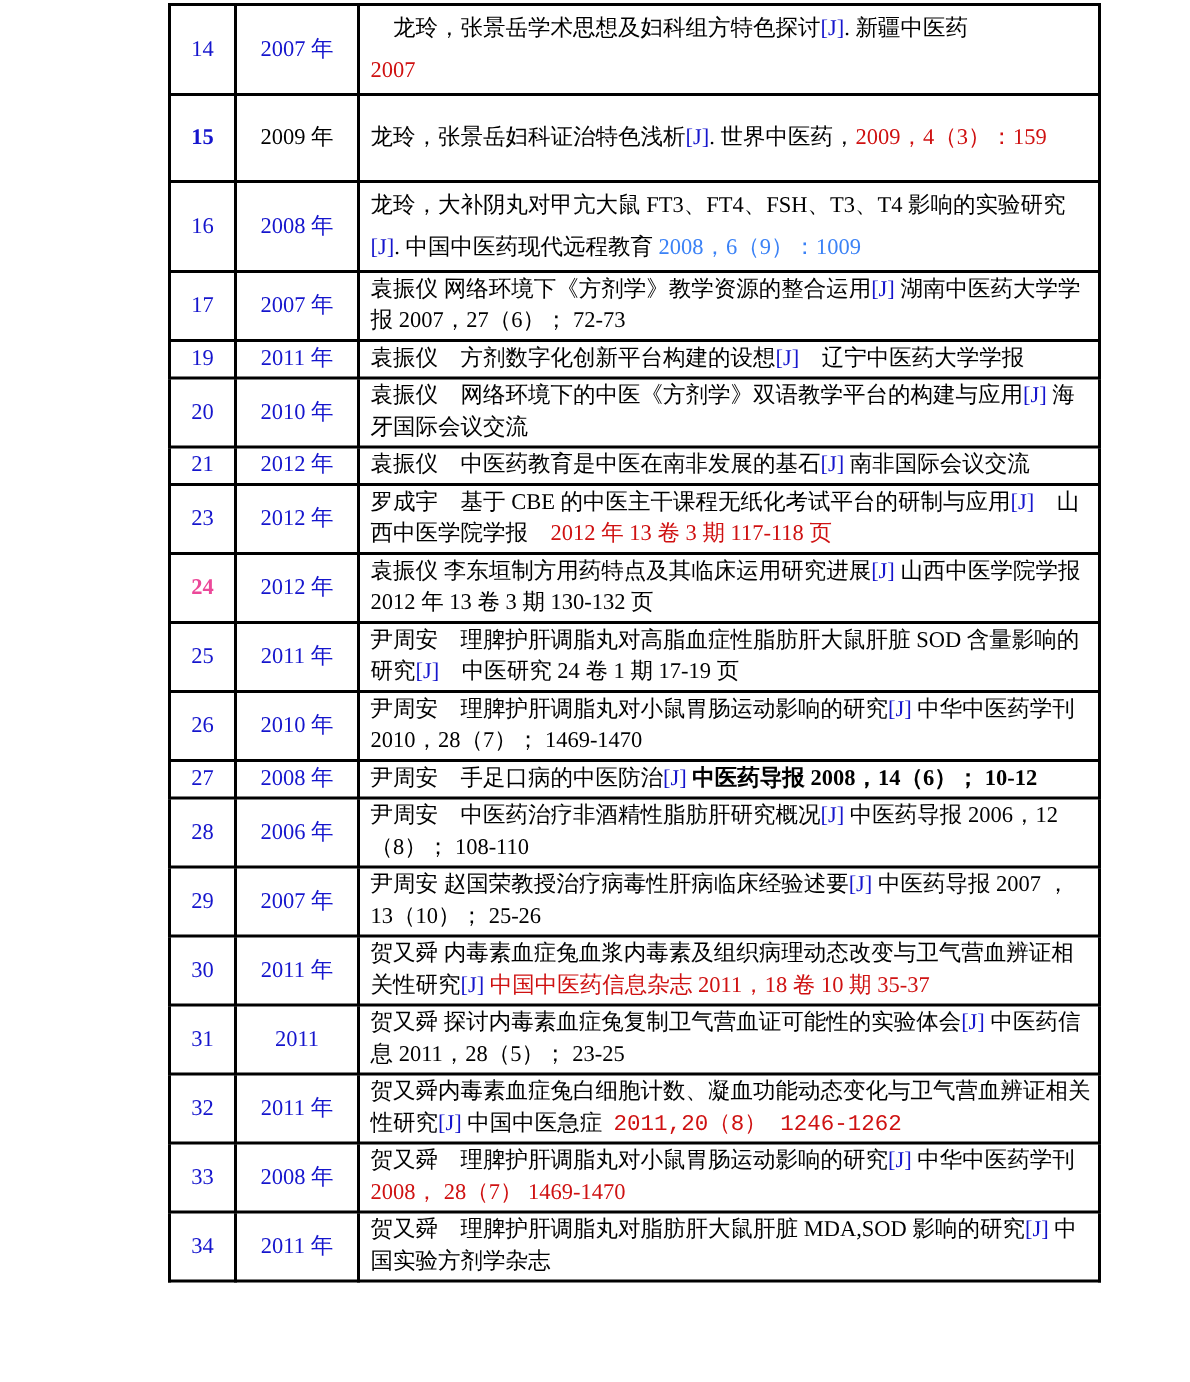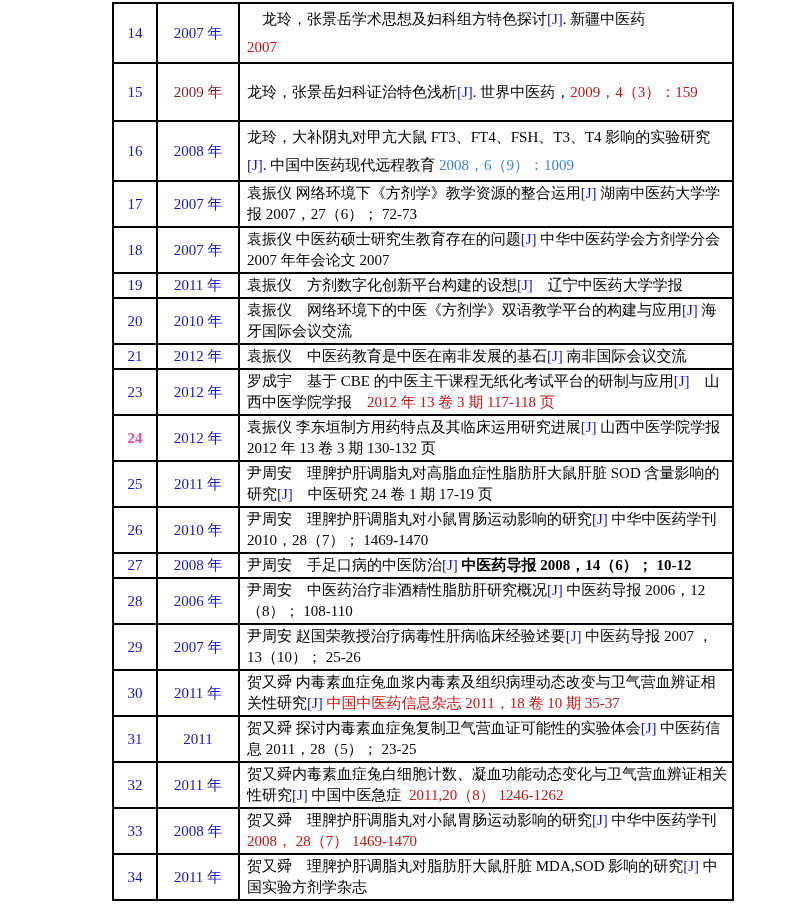--- a/index.html
+++ b/index.html
@@ -55,38 +55,33 @@
 <div class="page">
   <table class="pub-table">
     <tbody>
         <tr class="tall">
           <td class="no" style="color: rgb(21, 21, 205);">14</td>
           <td class="year" style="color: rgb(21, 21, 205);">2007 年</td>
           <td class="cite"><span style="color: rgb(0, 0, 0);">　龙玲，张景岳学术思想及妇科组方特色探讨</span><span style="color: rgb(21, 21, 205);">[J]</span><span style="color: rgb(0, 0, 0);">. 新疆中医药
 </span><span style="color: rgb(207, 17, 17);">2007</span></td>
         </tr>
         <tr class="tall">
-          <td class="no" style="color: rgb(21, 21, 205);">15</td>
-          <td class="year" style="color: #7f1d1d;">2009 年</td>
+          <td class="no" style="color: rgb(21, 21, 205); font-weight: bold;">15</td>
+          <td class="year" style="color: #000000;">2009 年</td>
           <td class="cite"><span style="color: rgb(0, 0, 0);">龙玲，张景岳妇科证治特色浅析</span><span style="color: rgb(21, 21, 205);">[J]</span><span style="color: rgb(0, 0, 0);">. 世界中医药，</span><span style="color: rgb(207, 17, 17);">2009，4（3）：159</span></td>
         </tr>
         <tr class="tall">
           <td class="no" style="color: rgb(21, 21, 205);">16</td>
           <td class="year" style="color: rgb(21, 21, 205);">2008 年</td>
           <td class="cite"><span style="color: rgb(0, 0, 0);">龙玲，大补阴丸对甲亢大鼠 FT3、FT4、FSH、T3、T4 影响的实验研究</span><span style="color: rgb(21, 21, 205);">[J]</span><span style="color: rgb(0, 0, 0);">. 中国中医药现代远程教育 </span><span style="color: #3b82f6;">2008，6（9）：1009</span></td>
         </tr>
         <tr>
           <td class="no" style="color: rgb(21, 21, 205);">17</td>
           <td class="year" style="color: rgb(21, 21, 205);">2007 年</td>
           <td class="cite"><span style="color: rgb(0, 0, 0);">袁振仪 网络环境下《方剂学》教学资源的整合运用</span><span style="color: rgb(21, 21, 205);">[J]</span><span style="color: rgb(0, 0, 0);"> 湖南中医药大学学报 2007，27（6）； 72-73</span></td>
-        </tr>
-        <tr>
-          <td class="no" style="color: rgb(21, 21, 205);">18</td>
-          <td class="year" style="color: rgb(21, 21, 205);">2007 年</td>
-          <td class="cite"><span style="color: rgb(0, 0, 0);">袁振仪 中医药硕士研究生教育存在的问题</span><span style="color: rgb(21, 21, 205);">[J]</span><span style="color: rgb(0, 0, 0);"> 中华中医药学会方剂学分会 2007 年年会论文 2007</span></td>
         </tr>
         <tr>
           <td class="no" style="color: rgb(21, 21, 205);">19</td>
           <td class="year" style="color: rgb(21, 21, 205);">2011 年</td>
           <td class="cite"><span style="color: rgb(0, 0, 0);">袁振仪　方剂数字化创新平台构建的设想</span><span style="color: rgb(21, 21, 205);">[J]</span><span style="color: rgb(0, 0, 0);">　辽宁中医药大学学报</span></td>
         </tr>
         <tr>
           <td class="no" style="color: rgb(21, 21, 205);">20</td>
           <td class="year" style="color: rgb(21, 21, 205);">2010 年</td>
           <td class="cite"><span style="color: rgb(0, 0, 0);">袁振仪　网络环境下的中医《方剂学》双语教学平台的构建与应用</span><span style="color: rgb(21, 21, 205);">[J]</span><span style="color: rgb(0, 0, 0);"> 海牙国际会议交流</span></td>
@@ -137,21 +132,21 @@
           <td class="cite"><span style="color: rgb(0, 0, 0);">贺又舜 内毒素血症兔血浆内毒素及组织病理动态改变与卫气营血辨证相关性研究</span><span style="color: rgb(21, 21, 205);">[J]</span><span style="color: rgb(0, 0, 0);"> </span><span style="color: rgb(207, 17, 17);">中国中医药信息杂志 2011，18 卷 10 期 35-37</span></td>
         </tr>
         <tr>
           <td class="no" style="color: rgb(21, 21, 205);">31</td>
           <td class="year" style="color: rgb(21, 21, 205);">2011</td>
           <td class="cite"><span style="color: rgb(0, 0, 0);">贺又舜 探讨内毒素血症兔复制卫气营血证可能性的实验体会</span><span style="color: rgb(21, 21, 205);">[J]</span><span style="color: rgb(0, 0, 0);"> 中医药信息 2011，28（5）； 23-25</span></td>
         </tr>
         <tr>
           <td class="no" style="color: rgb(21, 21, 205); text-align: center;">32</td>
           <td class="year" style="color: rgb(21, 21, 205);">2011 年</td>
-          <td class="cite"><span style="color: rgb(0, 0, 0);">贺又舜内毒素血症兔白细胞计数、凝血功能动态变化与卫气营血辨证相关性研究</span><span style="color: rgb(21, 21, 205);">[J]</span><span style="color: rgb(0, 0, 0);"> 中国中医急症  </span><span style="color: rgb(207, 17, 17);">2011,20（8） 1246-1262</span></td>
+          <td class="cite"><span style="color: rgb(0, 0, 0);">贺又舜内毒素血症兔白细胞计数、凝血功能动态变化与卫气营血辨证相关性研究</span><span style="color: rgb(21, 21, 205);">[J]</span><span style="color: rgb(0, 0, 0);"> 中国中医急症  </span><span style="color: rgb(207, 17, 17); font-family: Liberation Mono, monospace;">2011,20（8） 1246-1262</span></td>
         </tr>
         <tr>
           <td class="no" style="color: rgb(21, 21, 205);">33</td>
           <td class="year" style="color: rgb(21, 21, 205);">2008 年</td>
           <td class="cite"><span style="color: rgb(0, 0, 0);">贺又舜　理脾护肝调脂丸对小鼠胃肠运动影响的研究</span><span style="color: rgb(21, 21, 205);">[J]</span><span style="color: rgb(0, 0, 0);"> 中华中医药学刊 </span><span style="color: rgb(207, 17, 17);">2008， 28（7） 1469-1470</span></td>
         </tr>
         <tr>
           <td class="no" style="color: rgb(21, 21, 205);">34</td>
           <td class="year" style="color: rgb(21, 21, 205);">2011 年</td>
           <td class="cite"><span style="color: rgb(0, 0, 0);">贺又舜　理脾护肝调脂丸对脂肪肝大鼠肝脏 MDA,SOD 影响的研究</span><span style="color: rgb(21, 21, 205);">[J]</span><span style="color: rgb(0, 0, 0);"> 中国实验方剂学杂志 </span></td>

